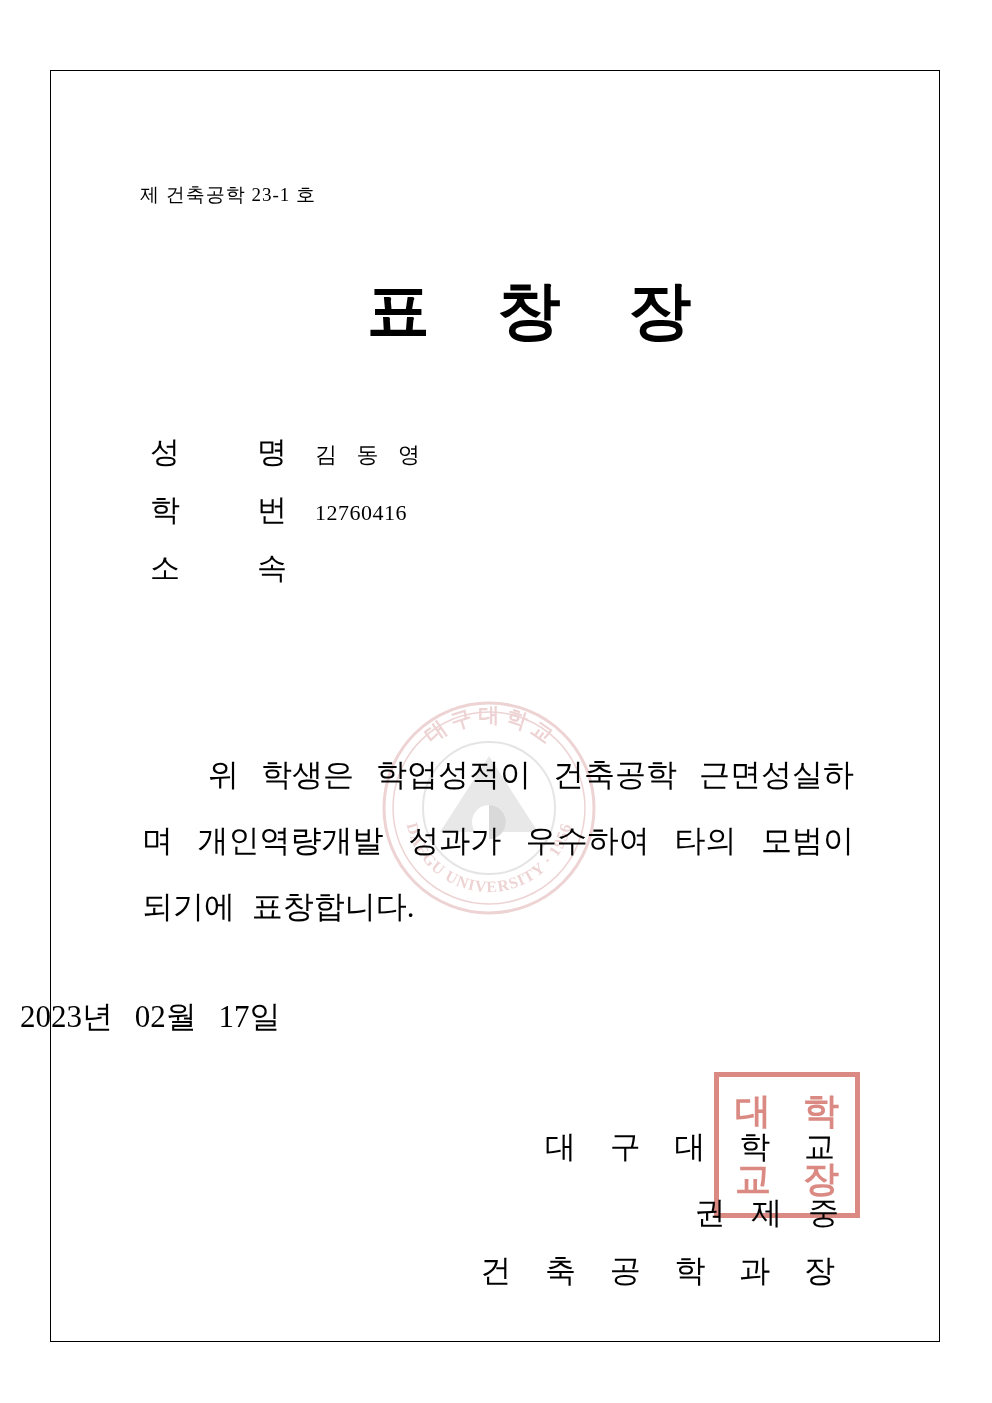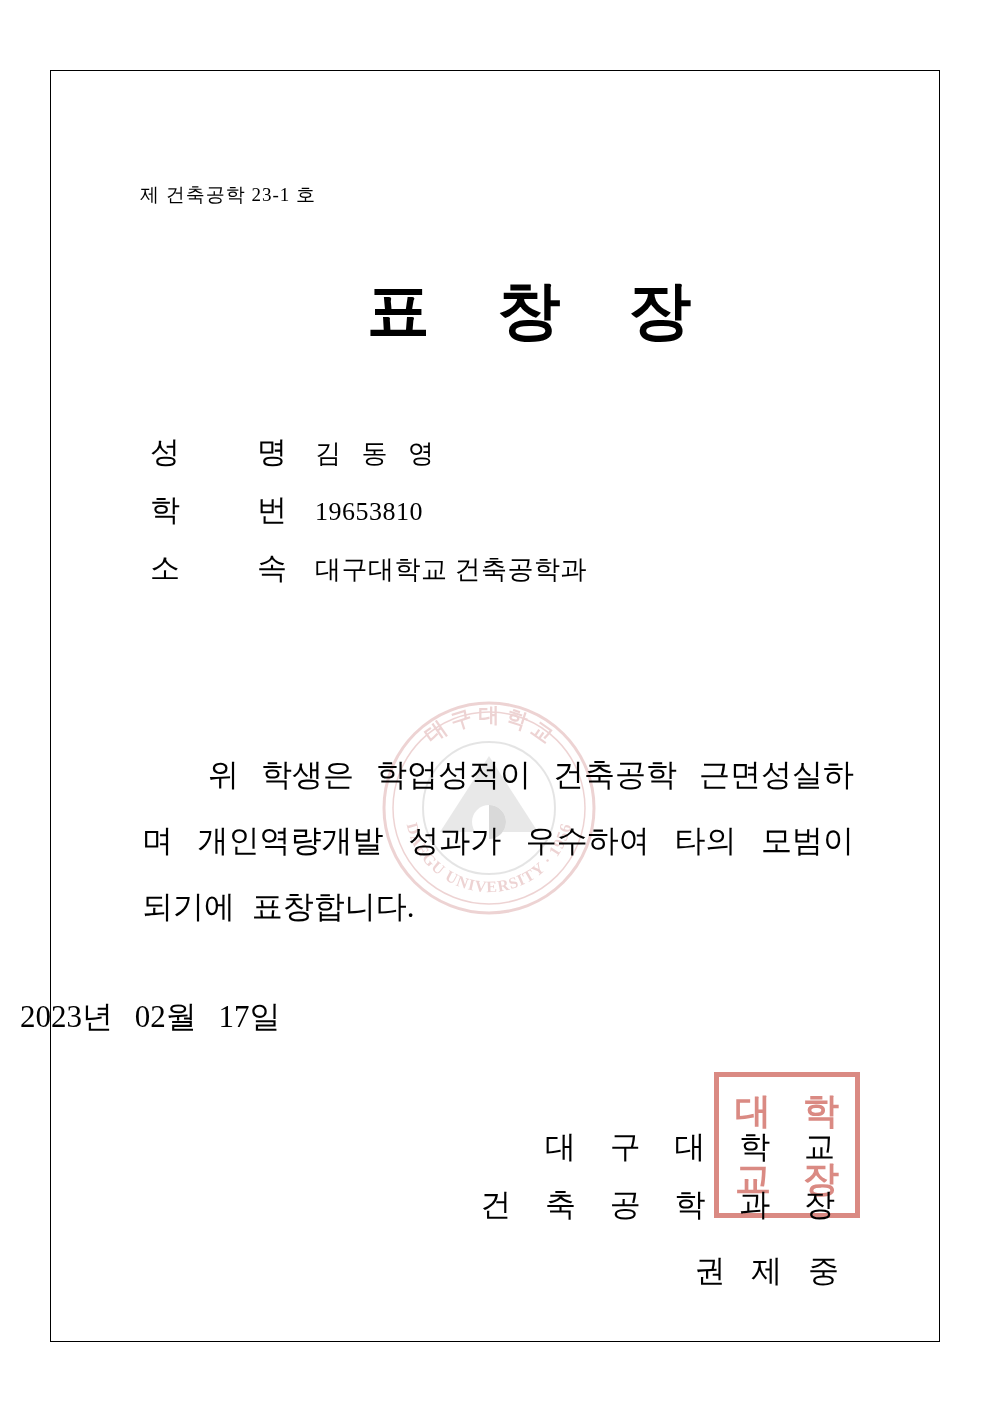--- a/index.html
+++ b/index.html
@@ -79,21 +79,21 @@
     font-size: 30px;
     display: flex;
     justify-content: space-between;
     padding-right: 28px;
     box-sizing: border-box;
   }
   .info-label span {
     display: inline-block;
   }
   .info-value {
-    font-size: 26px;
+    font-size: 22px;
     letter-spacing: 0.5px;
     white-space: nowrap;
   }
   .info-value.name {
     letter-spacing: 7px;
   }
 
   
   .body-text {
     position: absolute;
@@ -195,28 +195,27 @@
         <span>성</span>
         <span>명</span>
       </div>
       <div class="info-value name">김 동 영</div>
     </div>
     <div class="info-row">
       <div class="info-label">
         <span>학</span>
         <span>번</span>
       </div>
-      <div class="info-value">19653810</div>
+      <div class="info-value">12760416</div>
     </div>
     <div class="info-row">
       <div class="info-label">
         <span>소</span>
         <span>속</span>
       </div>
-      <div class="info-value">대구대학교 건축공학과</div>
     </div>
   </div>
 
   <div class="watermark">
     <svg viewBox="0 0 222 272" width="222" height="272" xmlns="http://www.w3.org/2000/svg">
       <circle cx="111" cy="136" r="105" fill="none" stroke="#b03a3a" stroke-width="3"></circle>
       <circle cx="111" cy="136" r="96" fill="none" stroke="#b03a3a" stroke-width="1.5"></circle>
       <circle cx="111" cy="136" r="66" fill="none" stroke="#8a8a8a" stroke-width="2"></circle>
       <path d="M62 160 L111 84 L160 160 Z" fill="#9a9a9a"></path>
       <circle cx="111" cy="150" r="17" fill="#ffffff"></circle>
@@ -241,17 +240,17 @@
 
   <div class="seal">
     <div>대</div>
     <div>학</div>
     <div>교</div>
     <div>장</div>
   </div>
 
   <div class="sign-block">
     <div class="sign-line">대 구 대 학 교</div>
+    <div class="sign-line signer">권 제 중</div>
     <div class="sign-line">건 축 공 학 과 장</div>
-    <div class="sign-line signer">권 제 중</div>
   </div>
 
 </div>
 
 </body></html>

